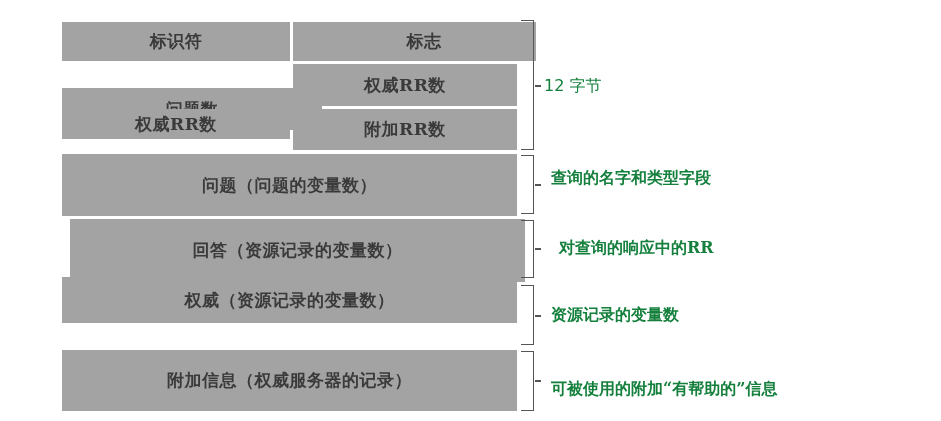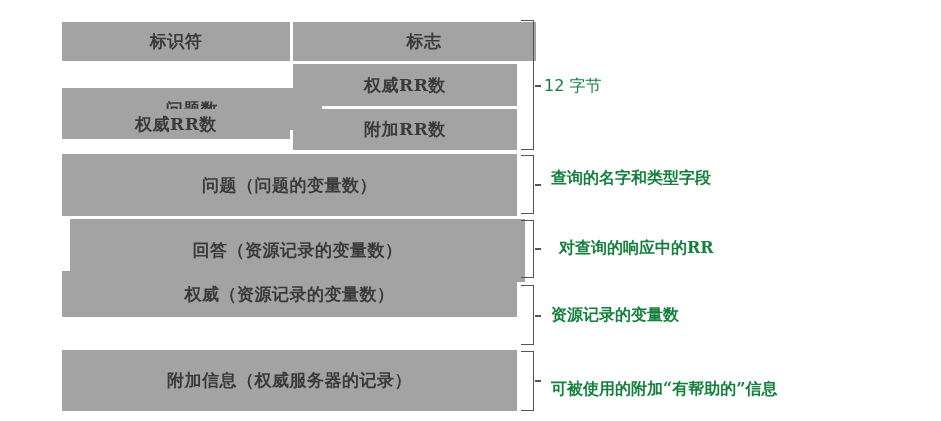--- a/index.html
+++ b/index.html
@@ -37,21 +37,21 @@
   <div class="cell" style="left:293px;top:109px;width:224px;height:41px;">
       <span>附加RR数</span>
     </div>
 
   <div class="cell" style="left:62px;top:154px;width:455px;height:62px;">
       <span>问题（问题的变量数）</span>
     </div>
   <div class="cell" style="left:70px;top:219px;width:455px;height:63px;">
       <span>回答（资源记录的变量数）</span>
     </div>
-  <div class="cell" style="left:62px;top:271px;width:455px;height:46px;">
+  <div class="cell" style="left:62px;top:277px;width:455px;height:46px;">
       <span>权威（资源记录的变量数）</span>
     </div>
   <div class="cell" style="left:62px;top:350px;width:455px;height:61px;">
       <span>附加信息（权威服务器的记录）</span>
     </div>
 
   <div class="brace" style="left:521px;top:20px;height:130px;"></div>
   <div class="tick" style="left:535px;top:85px;"></div>
   <div class="label" style="left:544px;top:76px;font-family:'DejaVu Sans','Liberation Sans',sans-serif;">12 字节</div>
 

